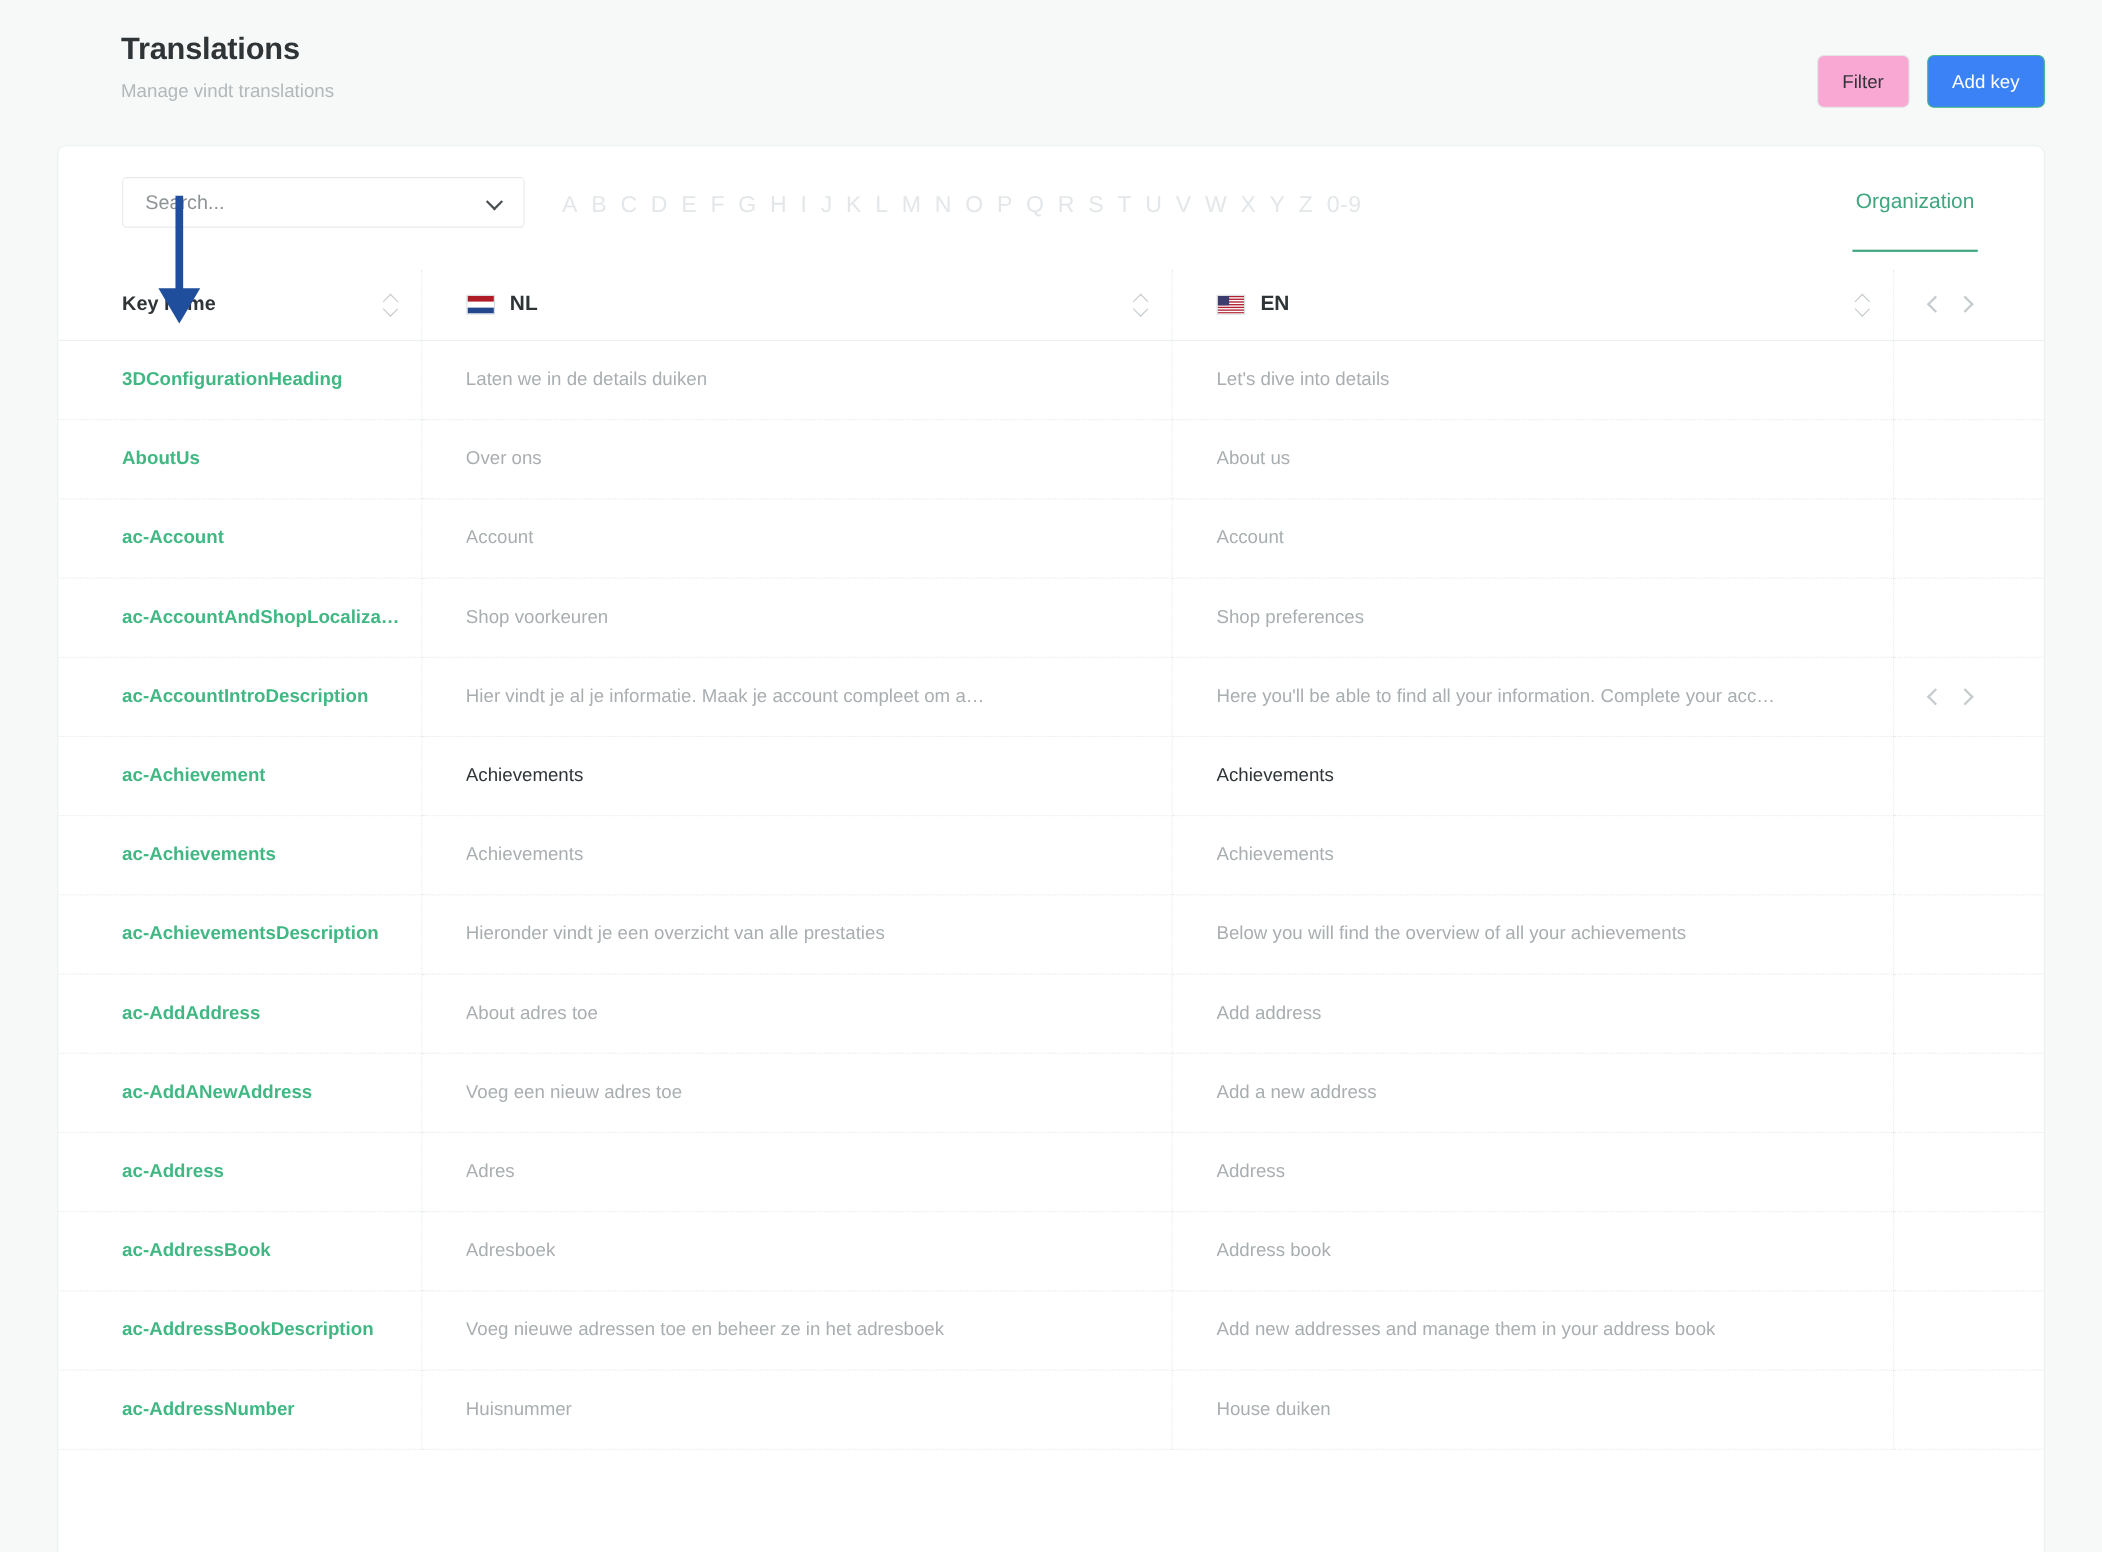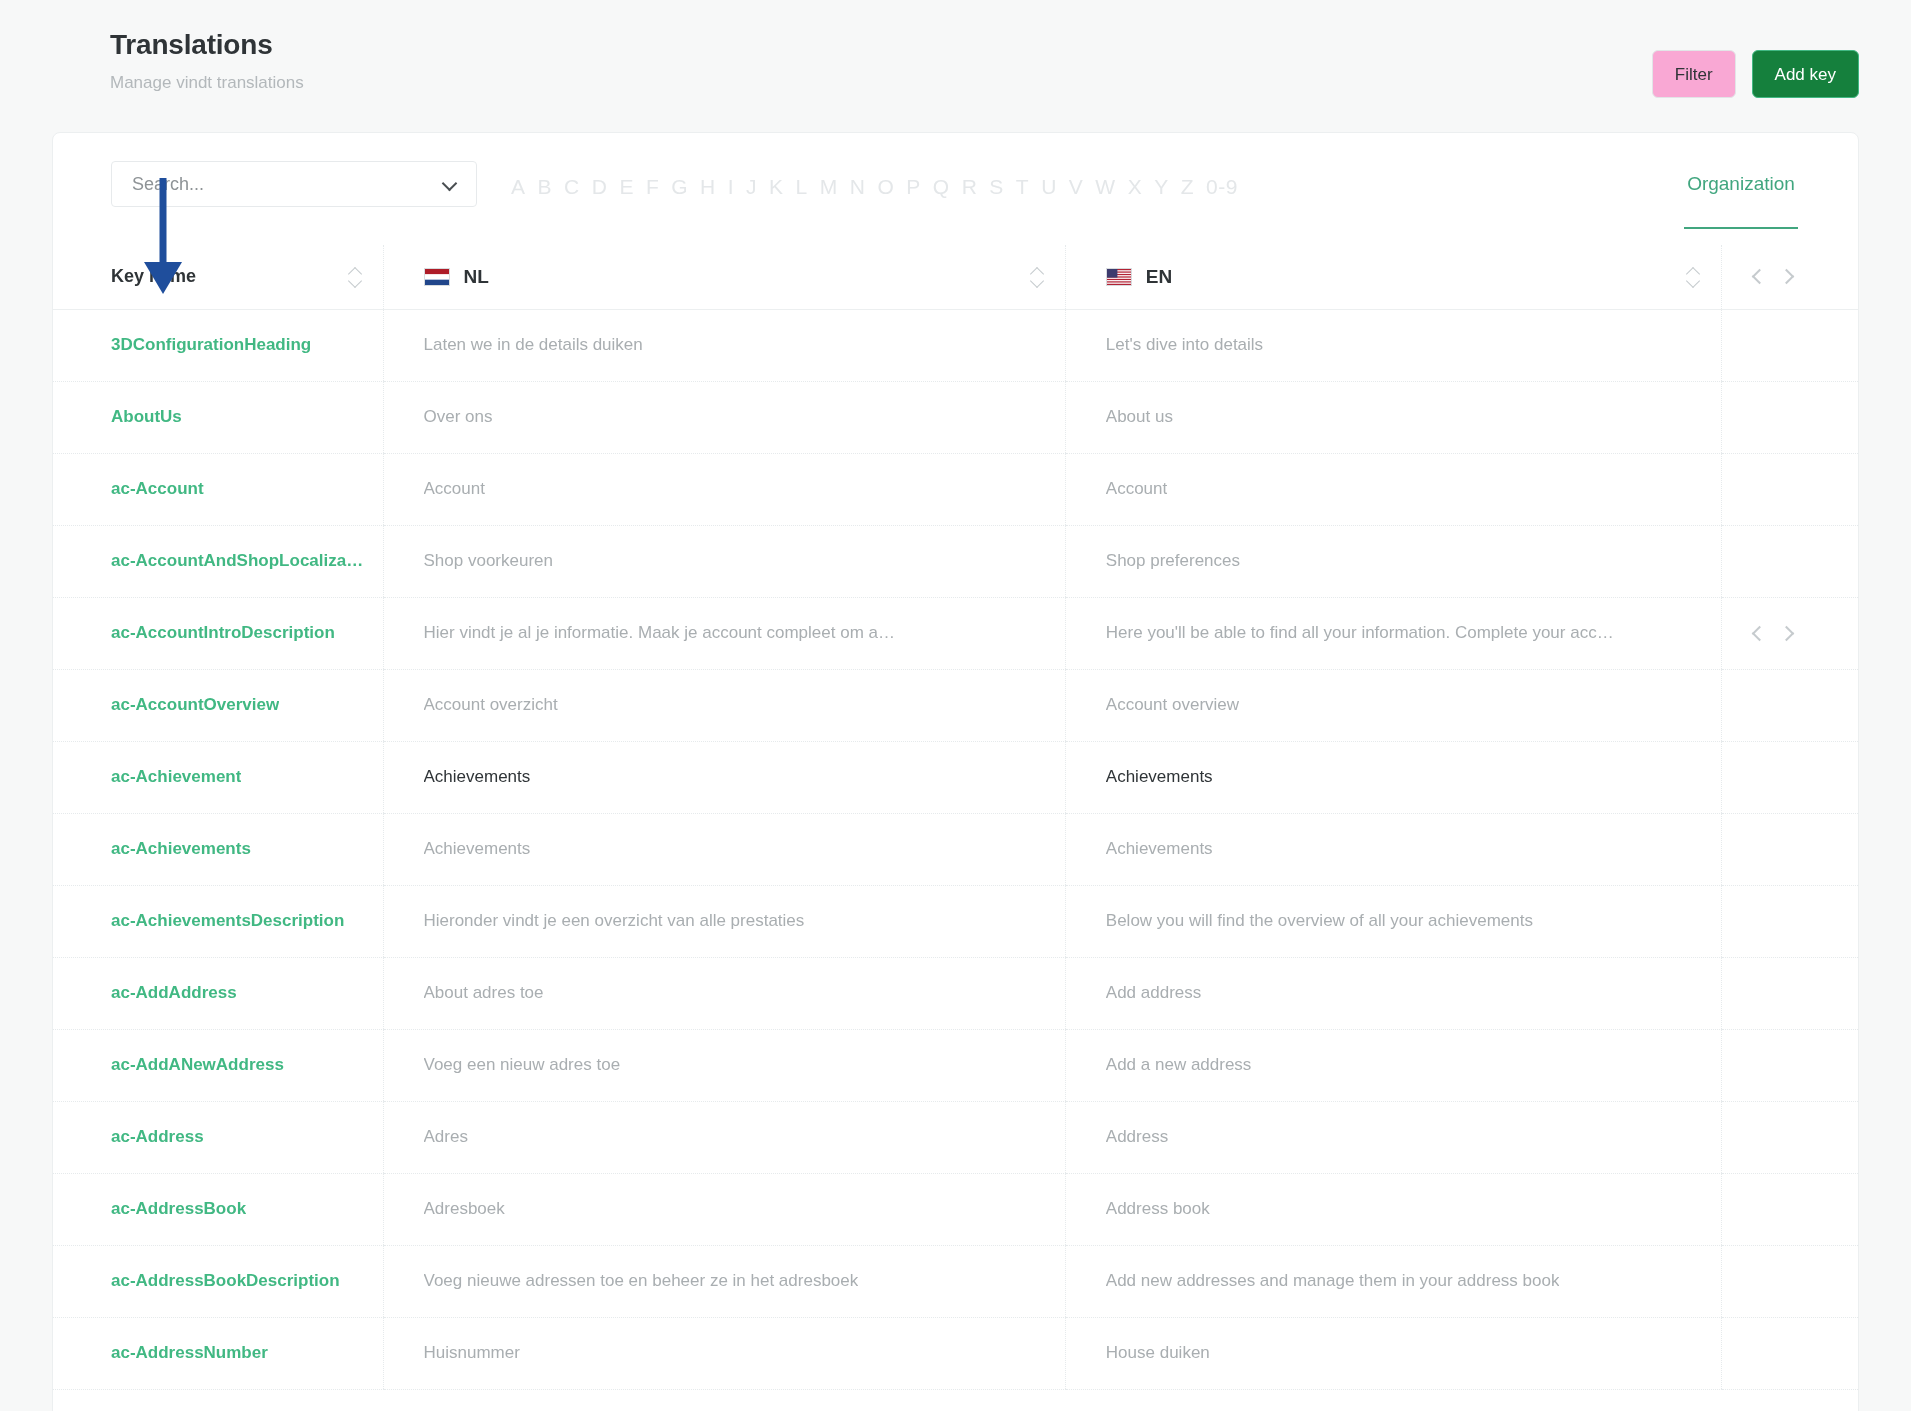--- a/index.html
+++ b/index.html
@@ -44,21 +44,21 @@
     line-height: 48px;
     cursor: pointer;
     white-space: nowrap;
   }
   .btn-secondary {
     background: #f9a8d4;
     border: 1px solid #e2e5e7;
     color: #2f3437;
   }
   .btn-primary {
-    background: #15803d;
+    background: #3b82f6;
     border: 1px solid #41b883;
     color: #ffffff;
   }
 
   
   .card {
     position: absolute;
     left: 52px;
     top: 132px;
     width: 1807px;
@@ -471,40 +471,20 @@
                 <span class="pager">
                   <span class="pg-arrow left"></span>
                   <span class="pg-arrow right"></span>
                 </span>
               </div>
             </td>
           </tr>
           <tr>
             <td>
               <div class="td-inner td-key">
-                <span class="key-cell">ac-AccountOverview</span>
-              </div>
-            </td>
-            <td>
-              <div class="td-inner td-val">
-                <span class="val-cell">Account overzicht</span>
-              </div>
-            </td>
-            <td>
-              <div class="td-inner td-val">
-                <span class="val-cell">Account overview</span>
-              </div>
-            </td>
-            <td>
-              <div class="td-inner td-pag"></div>
-            </td>
-          </tr>
-          <tr>
-            <td>
-              <div class="td-inner td-key">
                 <span class="key-cell">ac-Achievement</span>
               </div>
             </td>
             <td>
               <div class="td-inner td-val">
                 <span class="val-cell dark">Achievements</span>
               </div>
             </td>
             <td>
               <div class="td-inner td-val">

